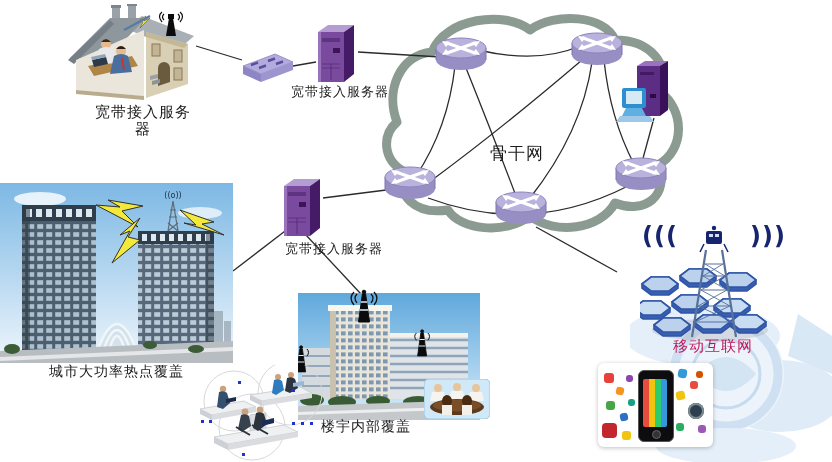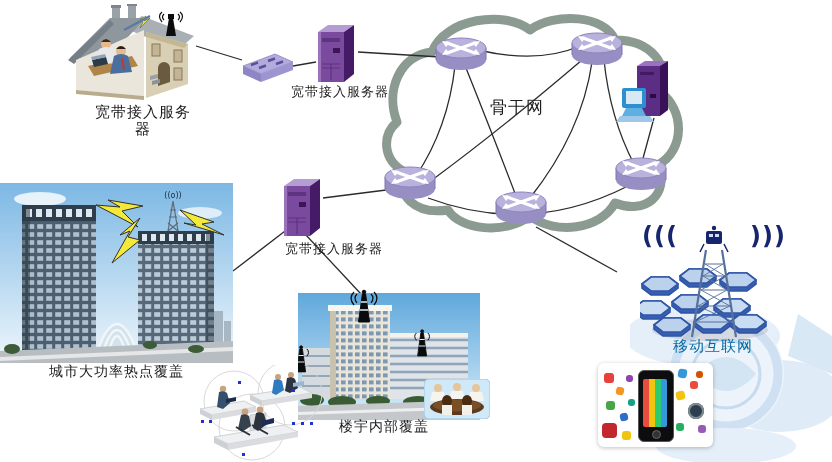--- a/index.html
+++ b/index.html
@@ -3,21 +3,21 @@
 <meta charset="utf-8">
 <style>
   html,body{margin:0;padding:0;background:#fff;}
   #canvas{position:relative;width:832px;height:462px;background:#fff;overflow:hidden;
           font-family:"Liberation Serif","DejaVu Serif",serif;}
   .abs{position:absolute;}
   .lbl{position:absolute;color:#1c1c1c;text-align:center;letter-spacing:1px;line-height:1.1;}
   .lbl-13{font-size:13px;}
   .lbl-14{font-size:14px;}
   .lbl-15{font-size:15px;}
-  .lbl-17{font-size:17px;}
+  .lbl-17{font-size:17px;margin-top:46px;}
   
   .phone-card{position:absolute;left:598px;top:363px;width:115px;height:84px;background:#fff;
               border-radius:6px;box-shadow:0 1px 4px rgba(0,0,0,.25);}
   .app{position:absolute;border-radius:3px;display:block;}
   .phone-body{position:absolute;left:40px;top:7px;width:34px;height:70px;background:#0d0d0f;
               border-radius:6px;border:1px solid #555;}
   .phone-screen{position:absolute;left:4px;top:8px;width:24px;height:48px;border-radius:2px;
       background:
         linear-gradient(90deg,#e74c3c 0 6px,#f1c40f 6px 12px,#2ecc71 12px 18px,#3498db 18px 24px),
         #222;
@@ -300,21 +300,21 @@
         <path d="M59 6 q-4 4 0 9 M73 6 q4 4 0 9" fill="none" stroke-width="1.2"></path>
       </g>
       <g transform="translate(70,40) scale(0.82)">
         <circle cx="66" cy="4" r="1.8"></circle>
         <polygon points="64.4,6 67.6,6 71.5,34 60.5,34"></polygon>
         <path d="M62.8 14 h6.4 M62 22 h8" stroke="#d9edfa" stroke-width="1.4"></path>
         <path d="M59 6 q-4 4 0 9 M73 6 q4 4 0 9" fill="none" stroke-width="1.2"></path>
       </g>
     </g>
   </svg>
-  <div class="lbl lbl-14" style="left:328px;top:419px;width:112px;">楼宇内部覆盖</div>
+  <div class="lbl lbl-14" style="left:310px;top:419px;width:112px;">楼宇内部覆盖</div>
 
   <svg class="abs" style="left:192px;top:365px;" width="145" height="97" viewBox="0 0 145 97">
     <g stroke="#d8d8d8" fill="none" stroke-width="1">
       <circle cx="42" cy="36" r="30"></circle>
         <circle cx="98" cy="28" r="32"></circle>
         <circle cx="60" cy="62" r="33"></circle>
     </g>
     <polygon points="58,50 74,48 74,70 58,72" fill="#dcdee2" stroke="#c0c3c8" stroke-width="0.8"></polygon>
     <polygon points="8,44 52,36 64,42 20,50" fill="#eef0f2" stroke="#c5c8cc" stroke-width="0.8"></polygon>
     <polygon points="8,44 20,50 20,55 8,49" fill="#cdd0d4"></polygon>
@@ -418,21 +418,21 @@
     <g>
       <circle cx="74" cy="6" r="2.2" fill="#16256e"></circle>
       <rect x="66" y="9" width="16" height="13" rx="2" fill="#16256e"></rect>
       <rect x="69" y="12" width="4" height="3" fill="#cfe0f4"></rect>
         <rect x="75" y="12" width="4" height="3" fill="#cfe0f4"></rect>
       <path d="M64 22 L60 30 M84 22 L88 30" stroke="#16256e" stroke-width="1.5"></path>
     </g>
     <text x="38" y="22" text-anchor="end" font-size="24" font-weight="bold" fill="#16256e" font-family="'DejaVu Sans',sans-serif" letter-spacing="1">(((</text>
     <text x="110" y="22" text-anchor="start" font-size="24" font-weight="bold" fill="#16256e" font-family="'DejaVu Sans',sans-serif" letter-spacing="1">)))</text>
   </svg>
-  <div class="lbl lbl-15" style="left:668px;top:338px;width:90px;color:#0369a1;">移动互联网</div>
+  <div class="lbl lbl-15" style="left:668px;top:338px;width:90px;color:#be185d;">移动互联网</div>
 
   <div class="phone-card">
     <span class="app" style="left:6px;top:10px;width:10px;height:10px;background:#e8413c;"></span>
     <span class="app" style="left:18px;top:24px;width:8px;height:8px;background:#f7941d;transform:rotate(12deg);"></span>
     <span class="app" style="left:8px;top:38px;width:9px;height:9px;background:#46a546;"></span>
     <span class="app" style="left:22px;top:50px;width:8px;height:8px;background:#2e6fc5;transform:rotate(-10deg);"></span>
     <span class="app" style="left:4px;top:60px;width:15px;height:15px;background:#c1272d;border-radius:4px;"></span>
     <span class="app" style="left:28px;top:12px;width:7px;height:7px;background:#8e44ad;"></span>
     <span class="app" style="left:30px;top:36px;width:7px;height:7px;background:#16a085;"></span>
     <span class="app" style="left:24px;top:68px;width:9px;height:9px;background:#f1c40f;"></span>

